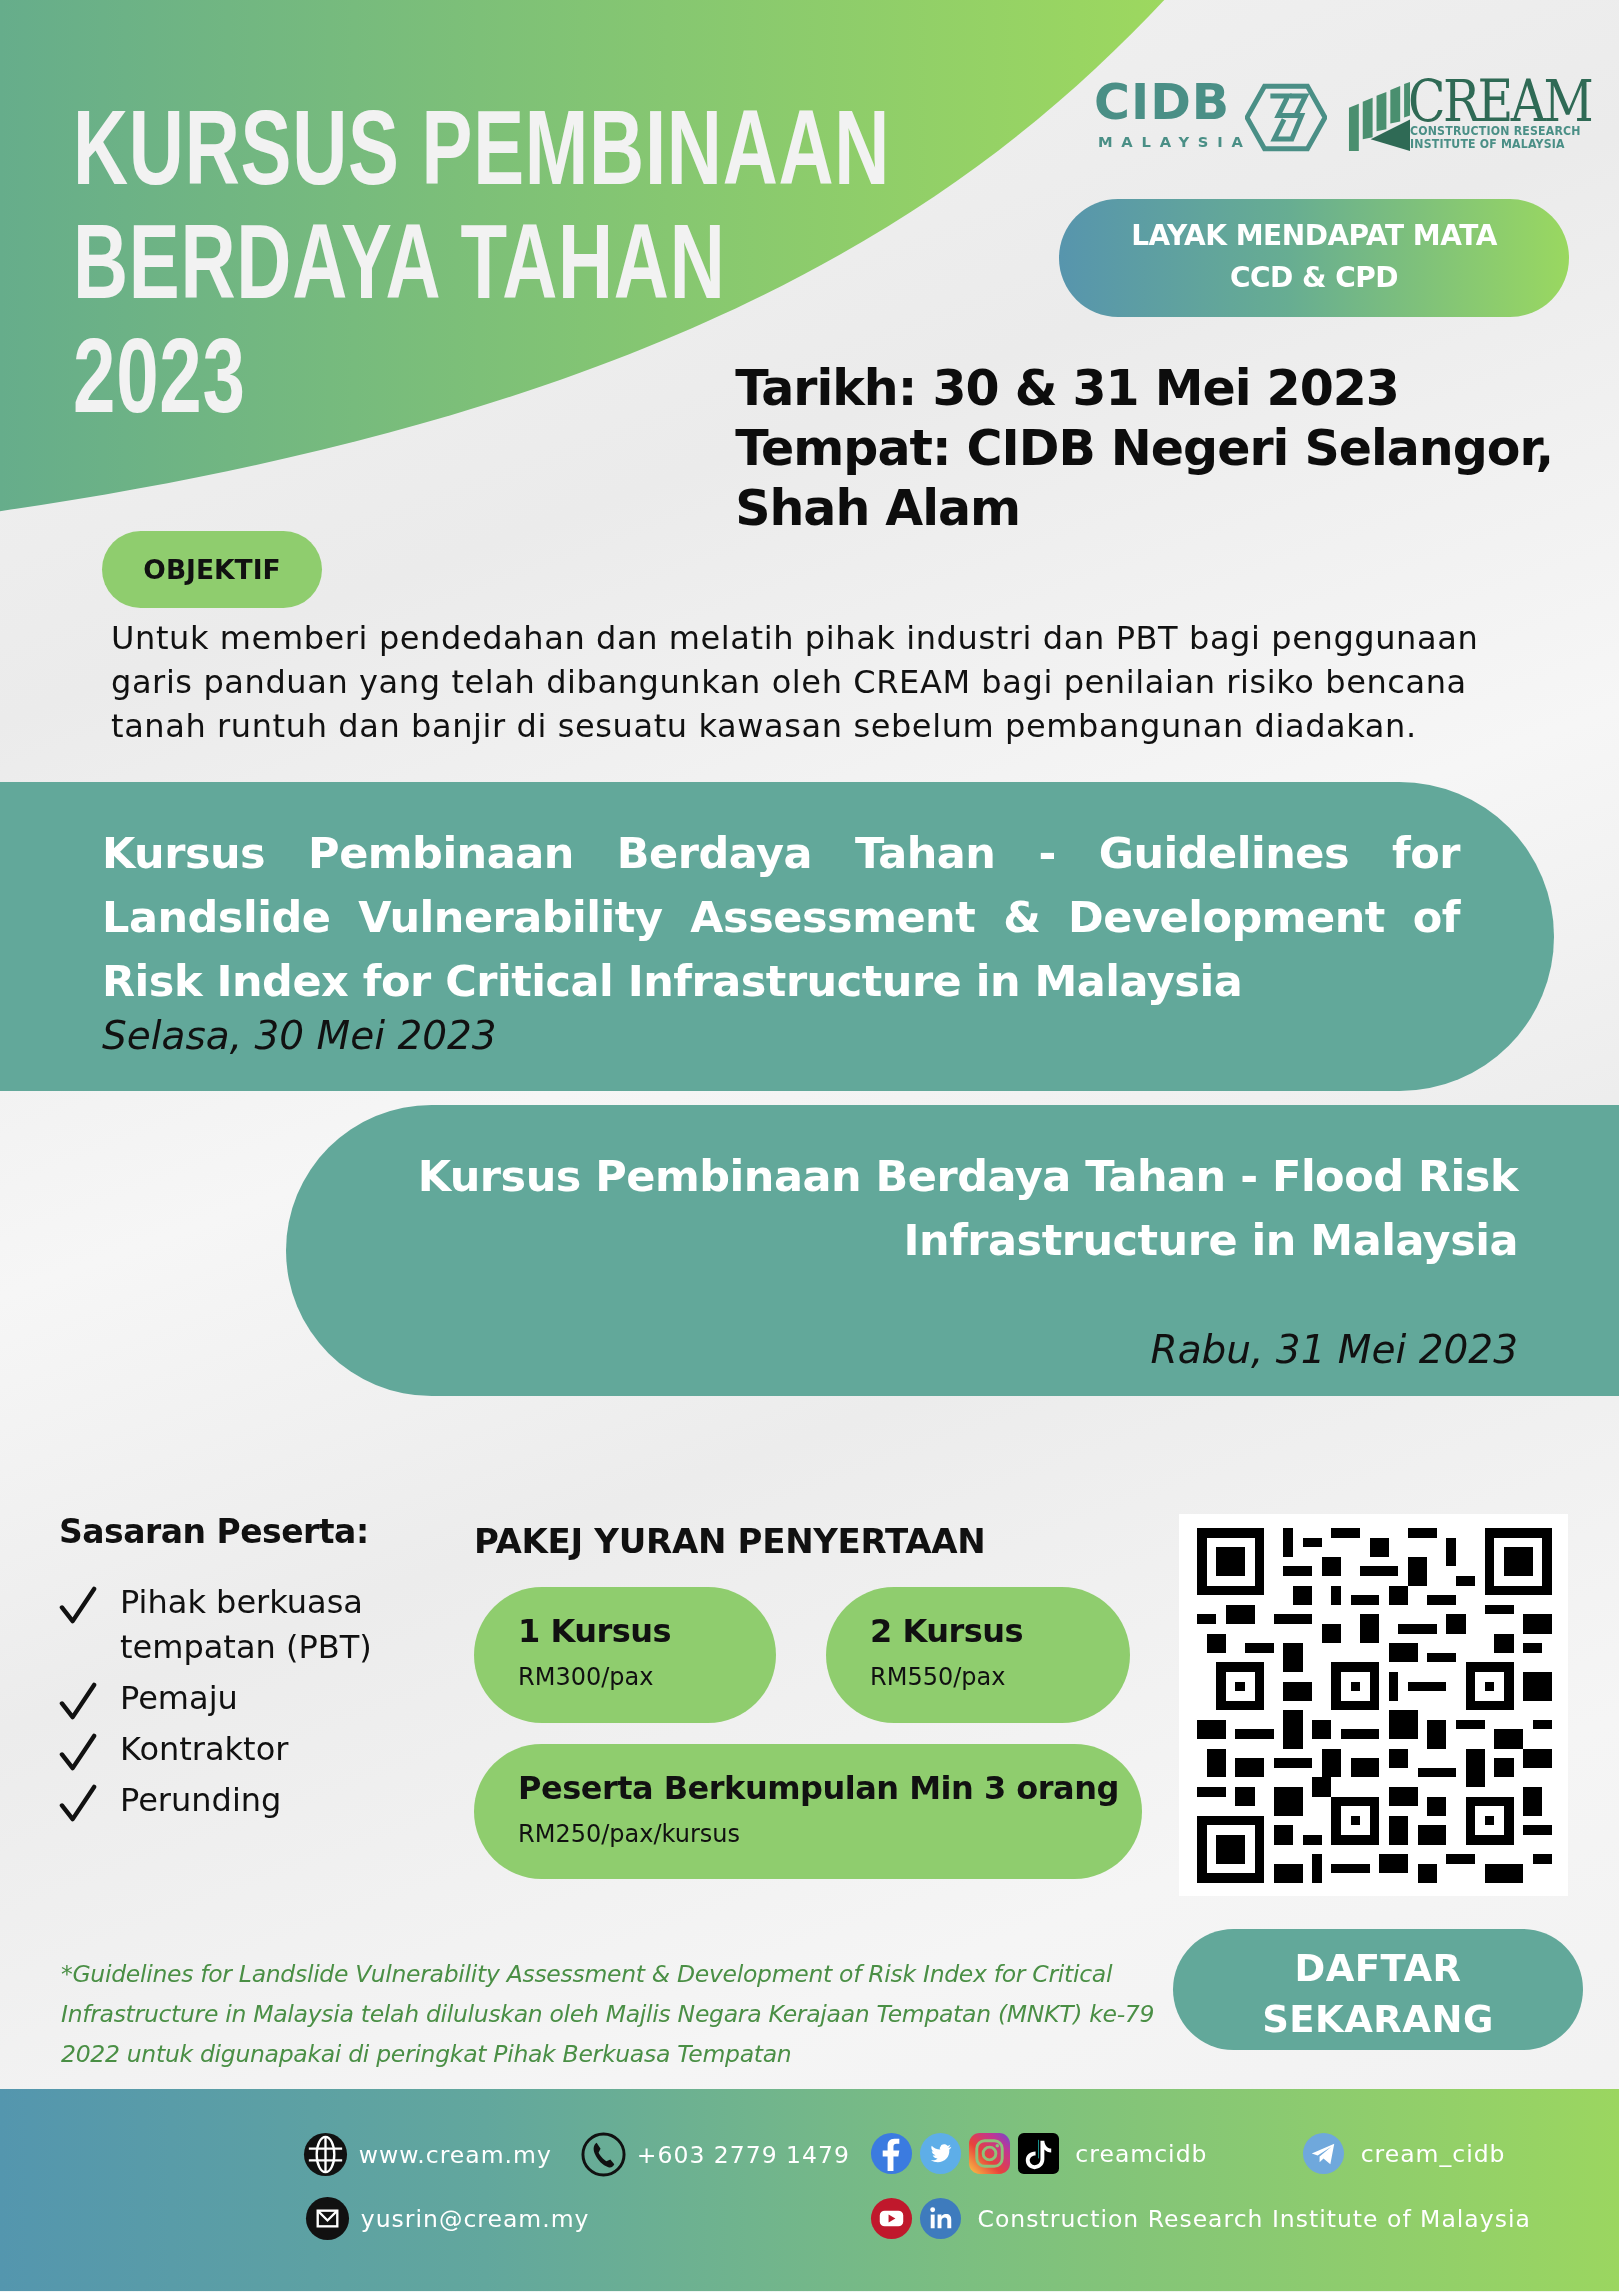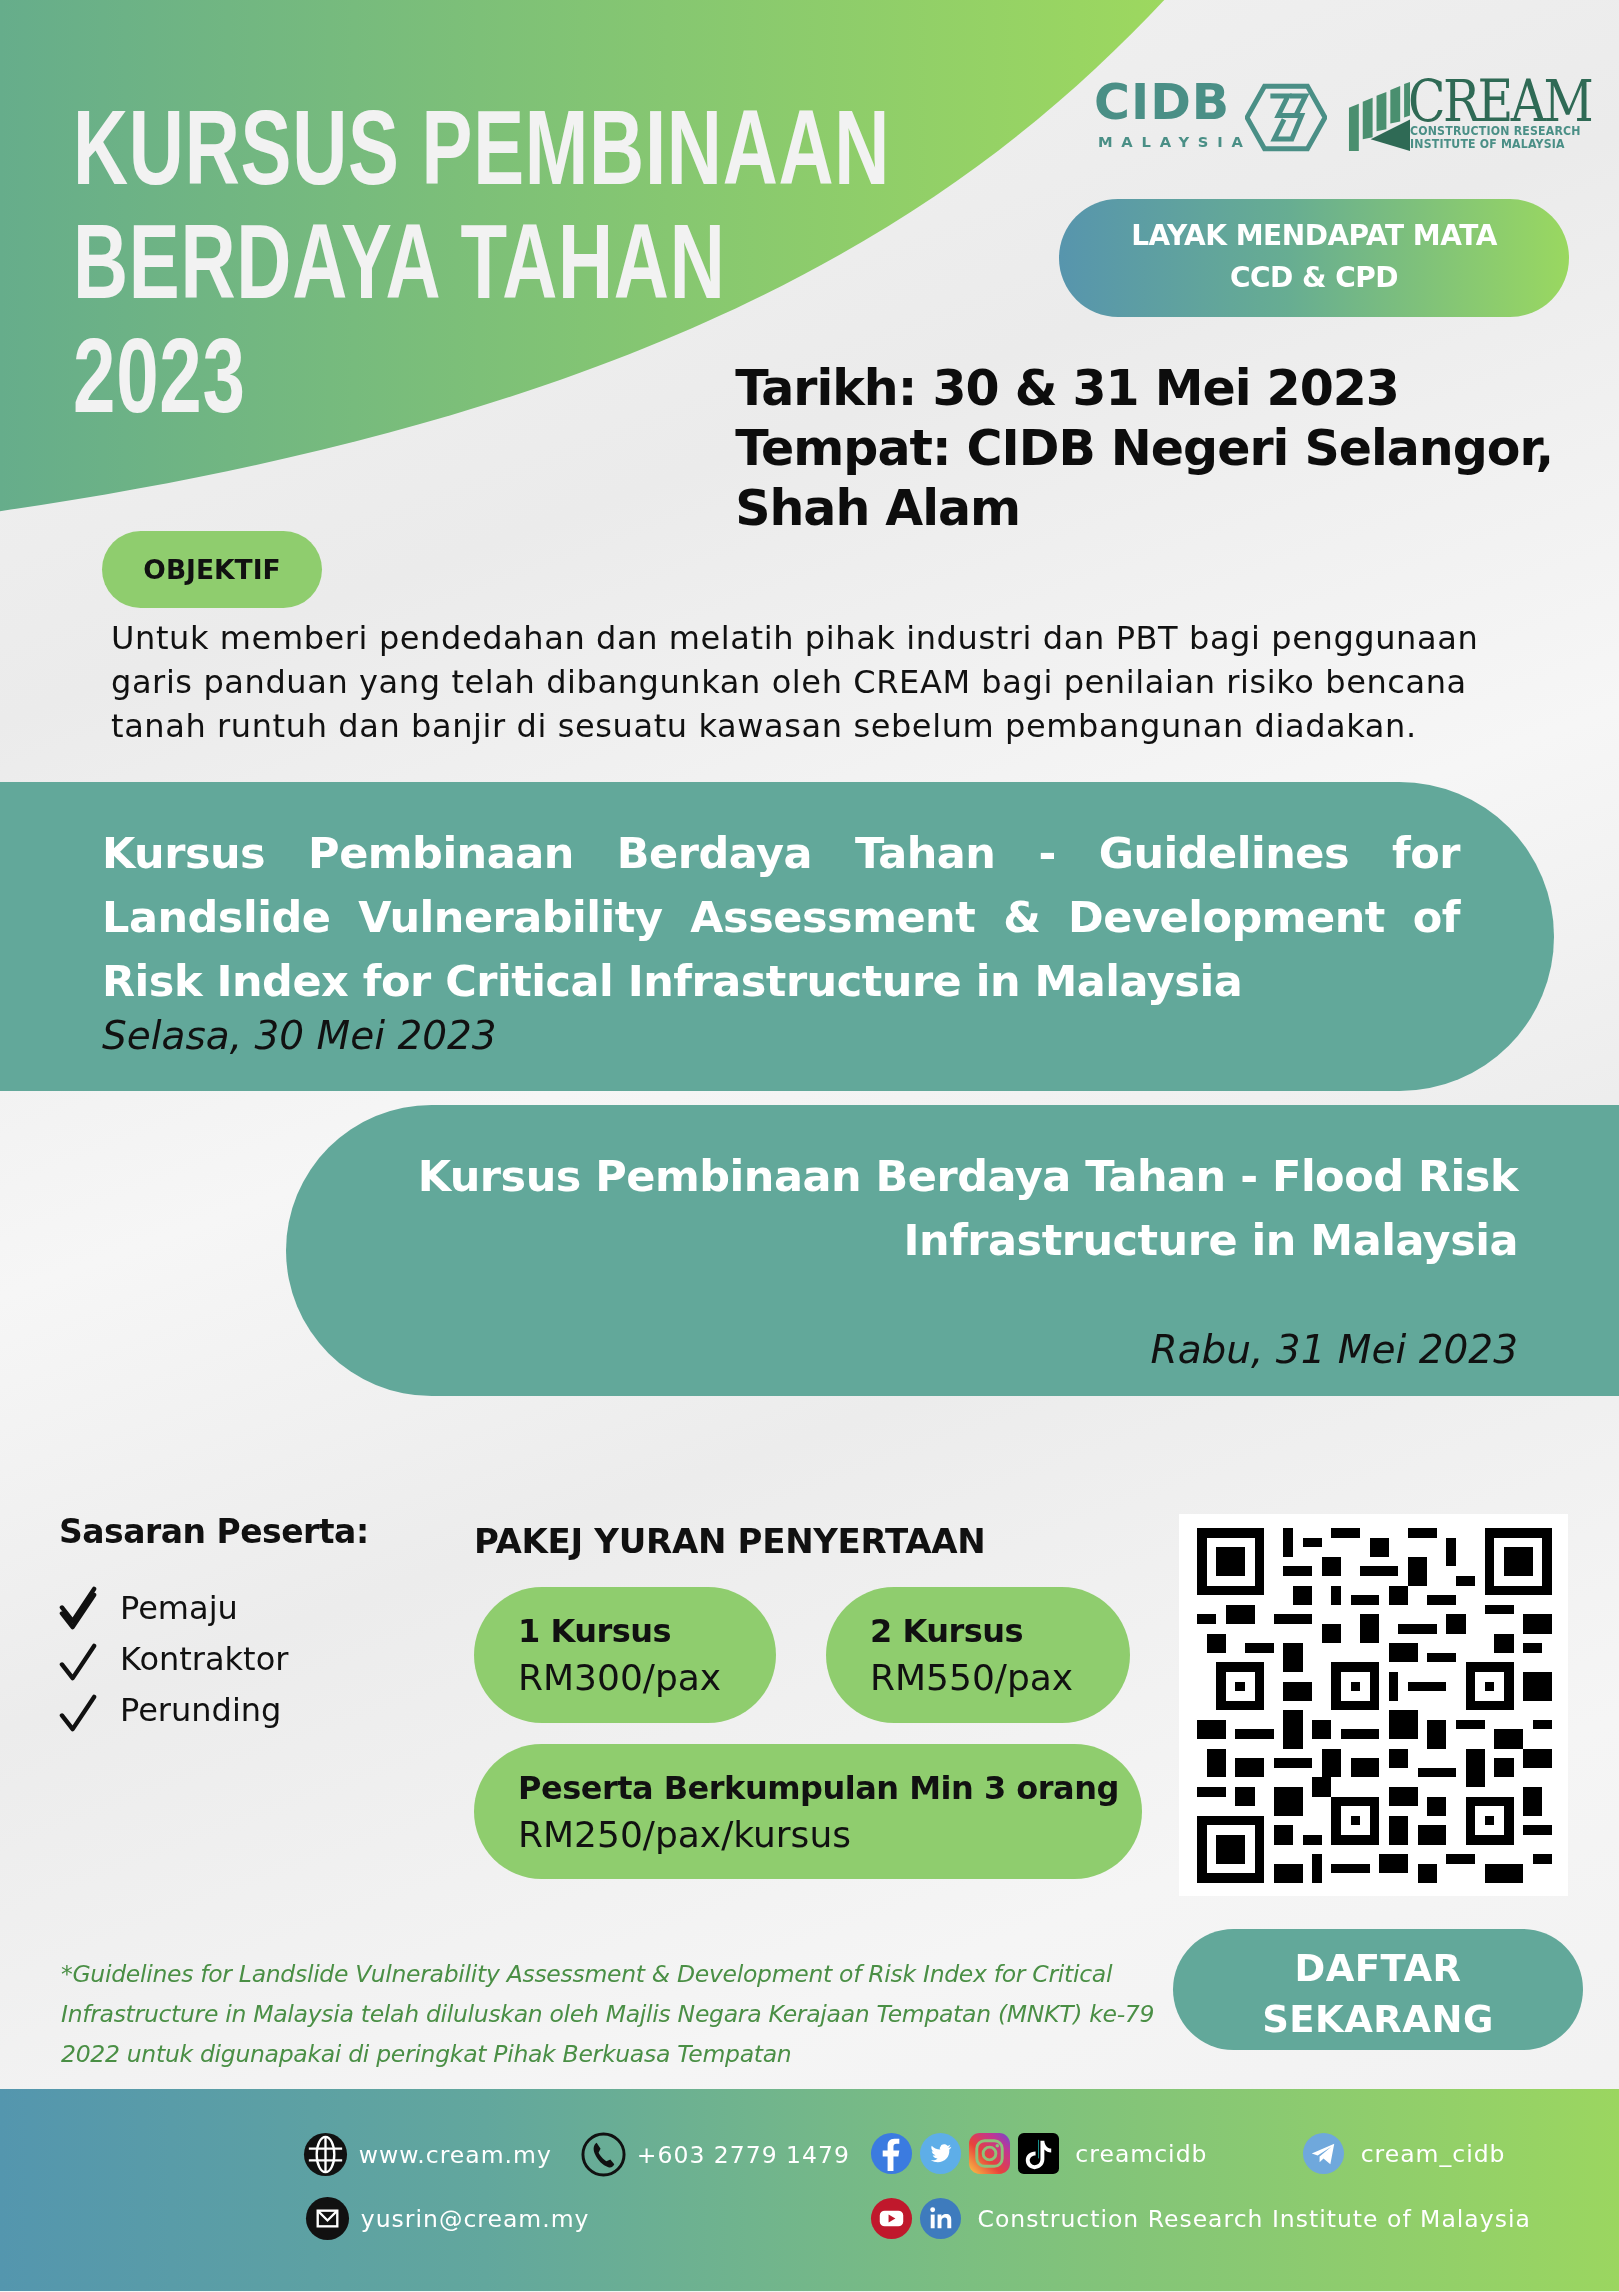--- a/index.html
+++ b/index.html
@@ -109,21 +109,21 @@
   
   .fee-title {
     position: absolute; left: 474px; top: 1521px;
     font-family: "DejaVu Sans", sans-serif; font-weight: bold; font-size: 34px; color: #111; letter-spacing: -0.3px;
   }
   .fee-pill {
     position: absolute; background: #8fcd6e; border-radius: 69px;
     padding-left: 44px; padding-top: 21.6px; color: #111;
   }
   .fee-pill .fname { font-family: "DejaVu Sans", sans-serif; font-weight: bold; font-size: 32px; line-height: 45px; letter-spacing: -0.5px; white-space: nowrap; }
-  .fee-pill .fprice { font-family: "DejaVu Sans", sans-serif; font-size: 36px; line-height: 47px; }
+  .fee-pill .fprice { font-family: "DejaVu Sans", sans-serif; font-size: 24px; line-height: 47px; }
   .fee1 { left: 474px; top: 1587px; width: 302px; height: 136px; }
   .fee2 { left: 826px; top: 1587px; width: 304px; height: 136px; }
   .fee3 { left: 474px; top: 1744px; width: 668px; height: 135px; }
 
   
   .qr-box { position: absolute; left: 1179px; top: 1514px; width: 389px; height: 382px; background: #fff; }
   .qr-box svg { position: absolute; left: 13.7px; top: 13.7px; width: 363px; height: 355px; }
 
   .daftar-btn {
     position: absolute; left: 1173px; top: 1929px; width: 410px; height: 121px;
@@ -224,20 +224,21 @@
   </div>
   <div class="cdate">Rabu, 31 Mei 2023</div>
 </div>
 
 <div class="sasaran-title">Sasaran Peserta:</div>
 <ul class="sasaran-list">
   <li class="two-line">
     <svg class="check" viewBox="0 0 40 40">
         <path d="M3,22 L14,36 L36,3" fill="none" stroke="#111" stroke-width="4.5" stroke-linecap="round" stroke-linejoin="round"></path>
       </svg>
+    <span>Pihak berkuasa tempatan (PBT)</span>
   </li>
   <li>
     <svg class="check" viewBox="0 0 40 40">
         <path d="M3,22 L14,36 L36,3" fill="none" stroke="#111" stroke-width="4.5" stroke-linecap="round" stroke-linejoin="round"></path>
       </svg>
     <span>Pemaju</span>
   </li>
   <li>
     <svg class="check" viewBox="0 0 40 40">
         <path d="M3,22 L14,36 L36,3" fill="none" stroke="#111" stroke-width="4.5" stroke-linecap="round" stroke-linejoin="round"></path>

